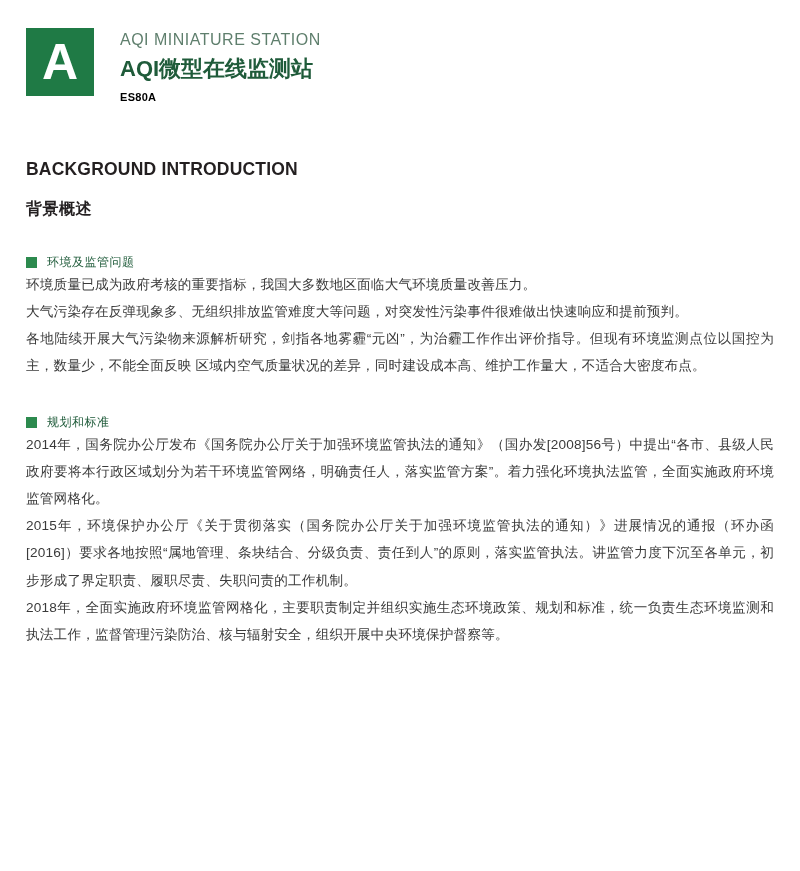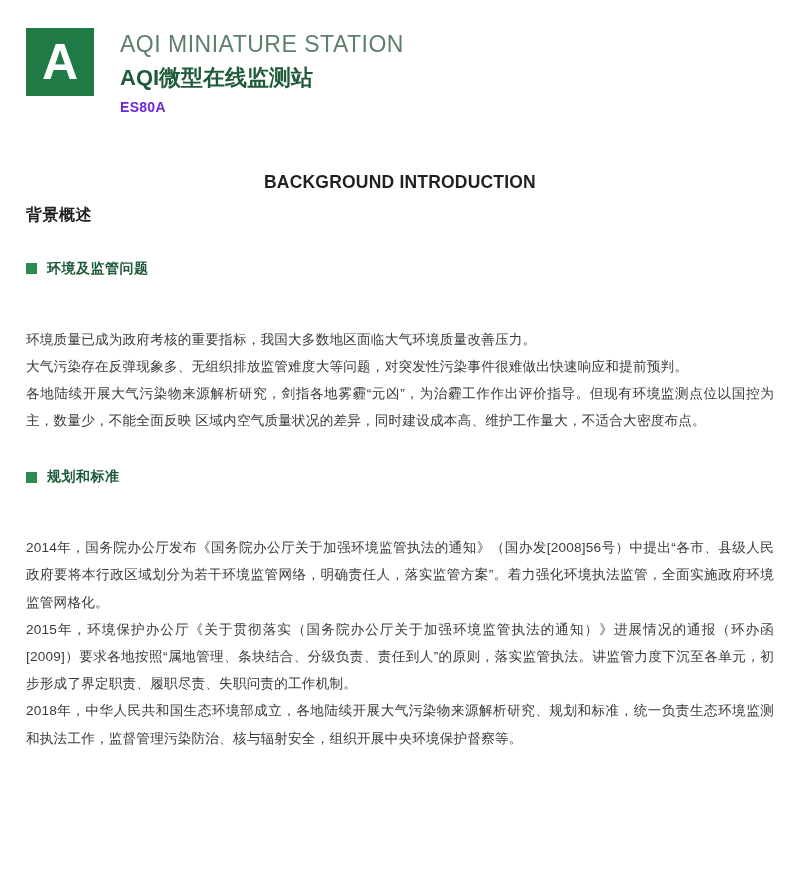--- a/index.html
+++ b/index.html
@@ -40,101 +40,99 @@
     text-align: center;
     flex: 0 0 auto;
     letter-spacing: 0;
     font-family: "Liberation Sans", "DejaVu Sans", sans-serif;
   }
   .header-text {
     margin-left: 26px;
     padding-top: 2px;
   }
   .header-en {
-    font-size: 23px;
+    font-size: 16px;
     letter-spacing: 0.5px;
     color: #5f7f6d;
     font-weight: 400;
     line-height: 1.25;
     white-space: nowrap;
   }
   .header-cn {
     font-size: 22px;
     font-weight: bold;
     color: #1f5b3a;
     margin-top: 5px;
     line-height: 1.3;
     white-space: nowrap;
   }
   .header-model {
-    font-size: 14px;
+    font-size: 11px;
     font-weight: bold;
-    color: #6d28d9;
+    color: #000000;
     margin-top: 6px;
     line-height: 1.3;
     letter-spacing: 0.3px;
   }
 
   
   .section-title-block {
     margin-top: 55px;
   }
   .section-title-en {
     font-size: 17.5px;
     font-weight: bold;
     color: #231f20;
     letter-spacing: 0.2px;
-    text-align: center;
   }
   .section-title-cn {
     font-size: 16px;
     font-weight: bold;
     color: #231f20;
-    margin-top: 12px;
+    margin-top: 19px;
     letter-spacing: 0.5px;
   }
 
   
   .sub-head {
     display: flex;
     align-items: center;
     margin-top: 34px;
   }
   .sub-head .bullet {
     width: 11px;
     height: 11px;
     background: #2c8a4e;
     flex: 0 0 auto;
     margin-right: 10px;
     display: inline-block;
   }
   .sub-head .sub-label {
-    font-size: 14px;
-    font-weight: bold;
+    font-size: 12px;
+    font-weight: normal;
     color: #1f5b3a;
     letter-spacing: 0.5px;
   }
 
   
   p.body-text {
     font-size: 13.6px;
     line-height: 2.0;
     color: #3a3a3a;
     margin: 0;
     letter-spacing: 0.2px;
     text-align: justify;
     text-justify: inter-ideograph;
   }
   .p-gap-first { margin-top: 14px; }
   .p-gap { margin-top: 22px; }
   .p-gap-tight { margin-top: 8px; }
 
   .content-block {
     padding-left: 0px;
-    margin-top: 48px;
   }
 </style>
 </head>
 <body>
 
 <div class="page">
 
   <div class="header">
     <div class="logo-badge">A</div>
     <div class="header-text">
@@ -158,17 +156,17 @@
     <p class="body-text p-gap">大气污染存在反弹现象多、无组织排放监管难度大等问题，对突发性污染事件很难做出快速响应和提前预判。</p>
     <p class="body-text p-gap">各地陆续开展大气污染物来源解析研究，剑指各地雾霾“元凶”，为治霾工作作出评价指导。但现有环境监测点位以国控为主，数量少，不能全面反映 区域内空气质量状况的差异，同时建设成本高、维护工作量大，不适合大密度布点。</p>
   </div>
 
   <div class="sub-head">
     <span class="bullet"></span>
     <span class="sub-label">规划和标准</span>
   </div>
   <div class="content-block">
     <p class="body-text p-gap-tight">2014年，国务院办公厅发布《国务院办公厅关于加强环境监管执法的通知》（国办发[2008]56号）中提出“各市、县级人民政府要将本行政区域划分为若干环境监管网络，明确责任人，落实监管方案”。着力强化环境执法监管，全面实施政府环境监管网格化。</p>
-    <p class="body-text p-gap">2015年，环境保护办公厅《关于贯彻落实（国务院办公厅关于加强环境监管执法的通知）》进展情况的通报（环办函[2009]）要求各地按照“属地管理、条块结合、分级负责、责任到人”的原则，落实监管执法。讲监管力度下沉至各单元，初步形成了界定职责、履职尽责、失职问责的工作机制。</p>
-    <p class="body-text p-gap">2018年，中华人民共和国生态环境部成立，各地陆续开展大气污染物来源解析研究、规划和标准，统一负责生态环境监测和执法工作，监督管理污染防治、核与辐射安全，组织开展中央环境保护督察等。</p>
+    <p class="body-text p-gap">2015年，环境保护办公厅《关于贯彻落实（国务院办公厅关于加强环境监管执法的通知）》进展情况的通报（环办函[2016]）要求各地按照“属地管理、条块结合、分级负责、责任到人”的原则，落实监管执法。讲监管力度下沉至各单元，初步形成了界定职责、履职尽责、失职问责的工作机制。</p>
+    <p class="body-text p-gap">2018年，全面实施政府环境监管网格化，主要职责制定并组织实施生态环境政策、规划和标准，统一负责生态环境监测和执法工作，监督管理污染防治、核与辐射安全，组织开展中央环境保护督察等。</p>
   </div>
 
 </div>
 
 </body></html>

